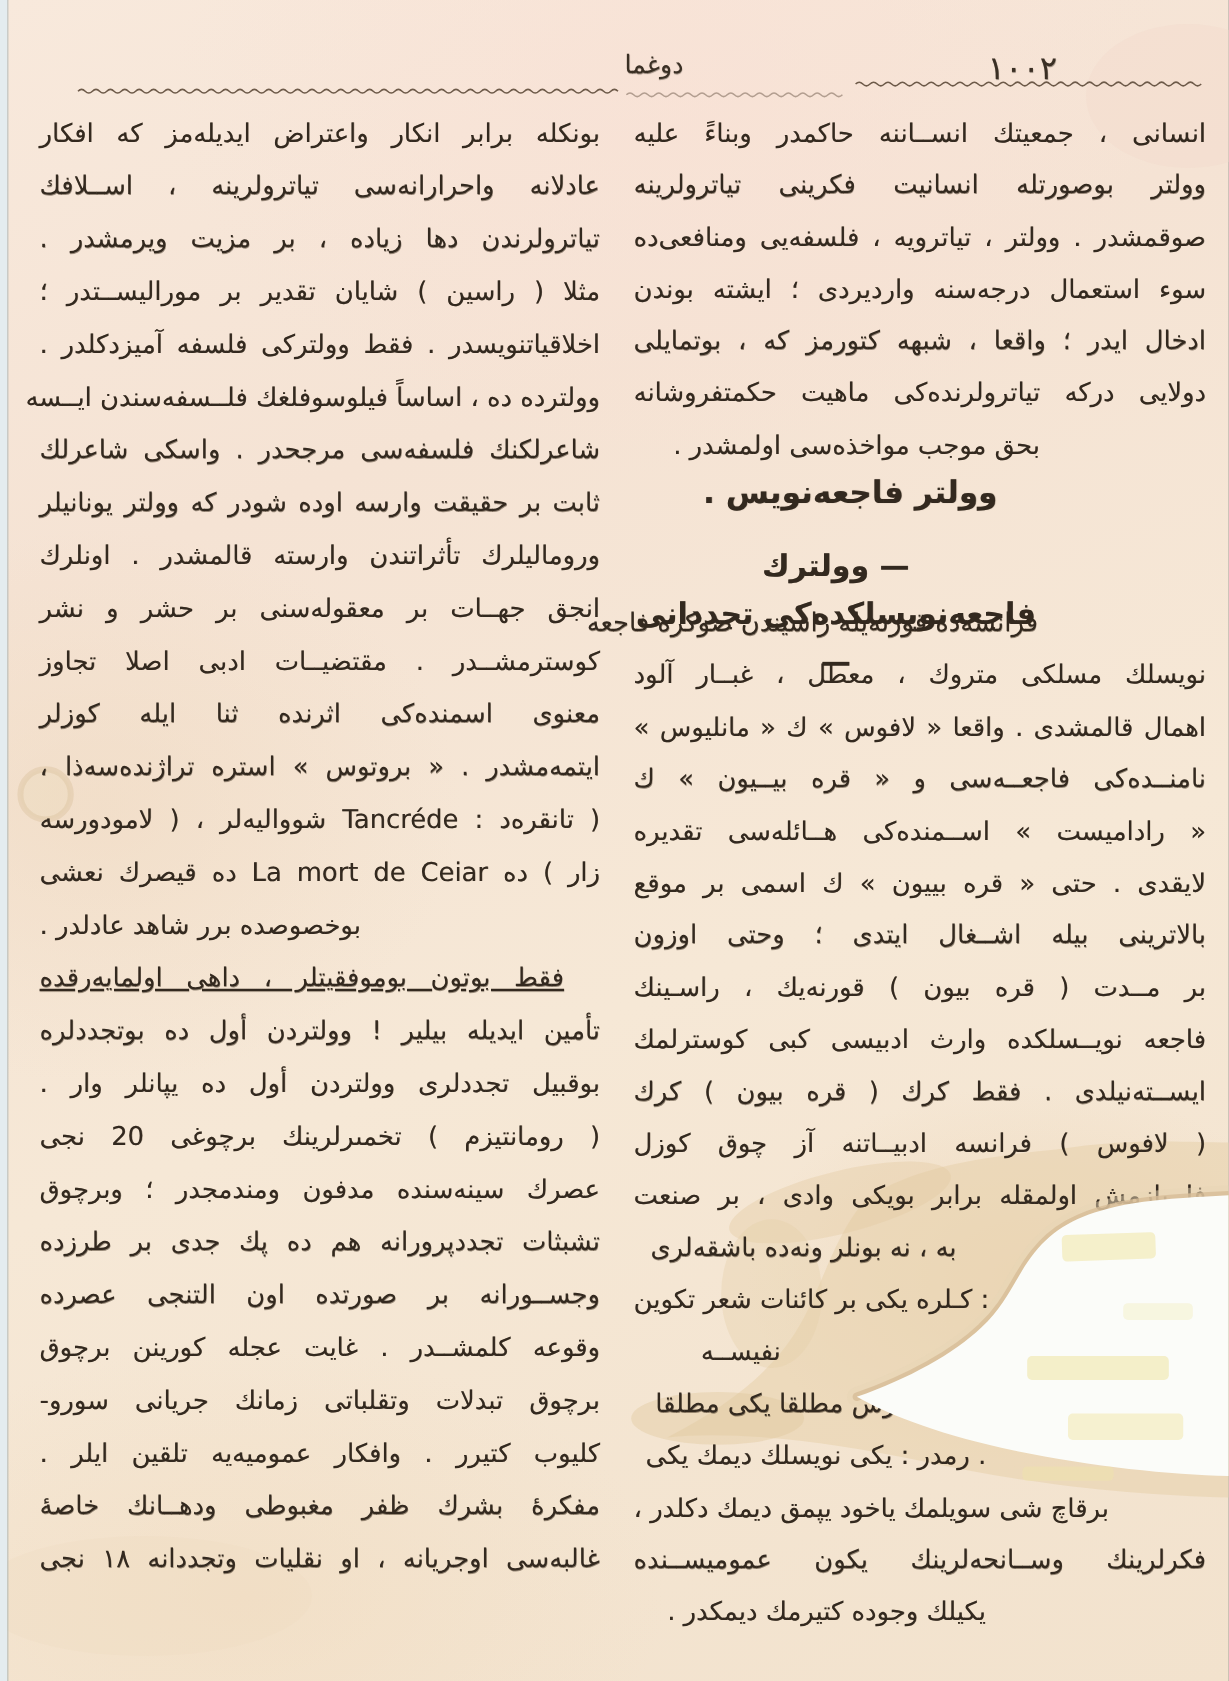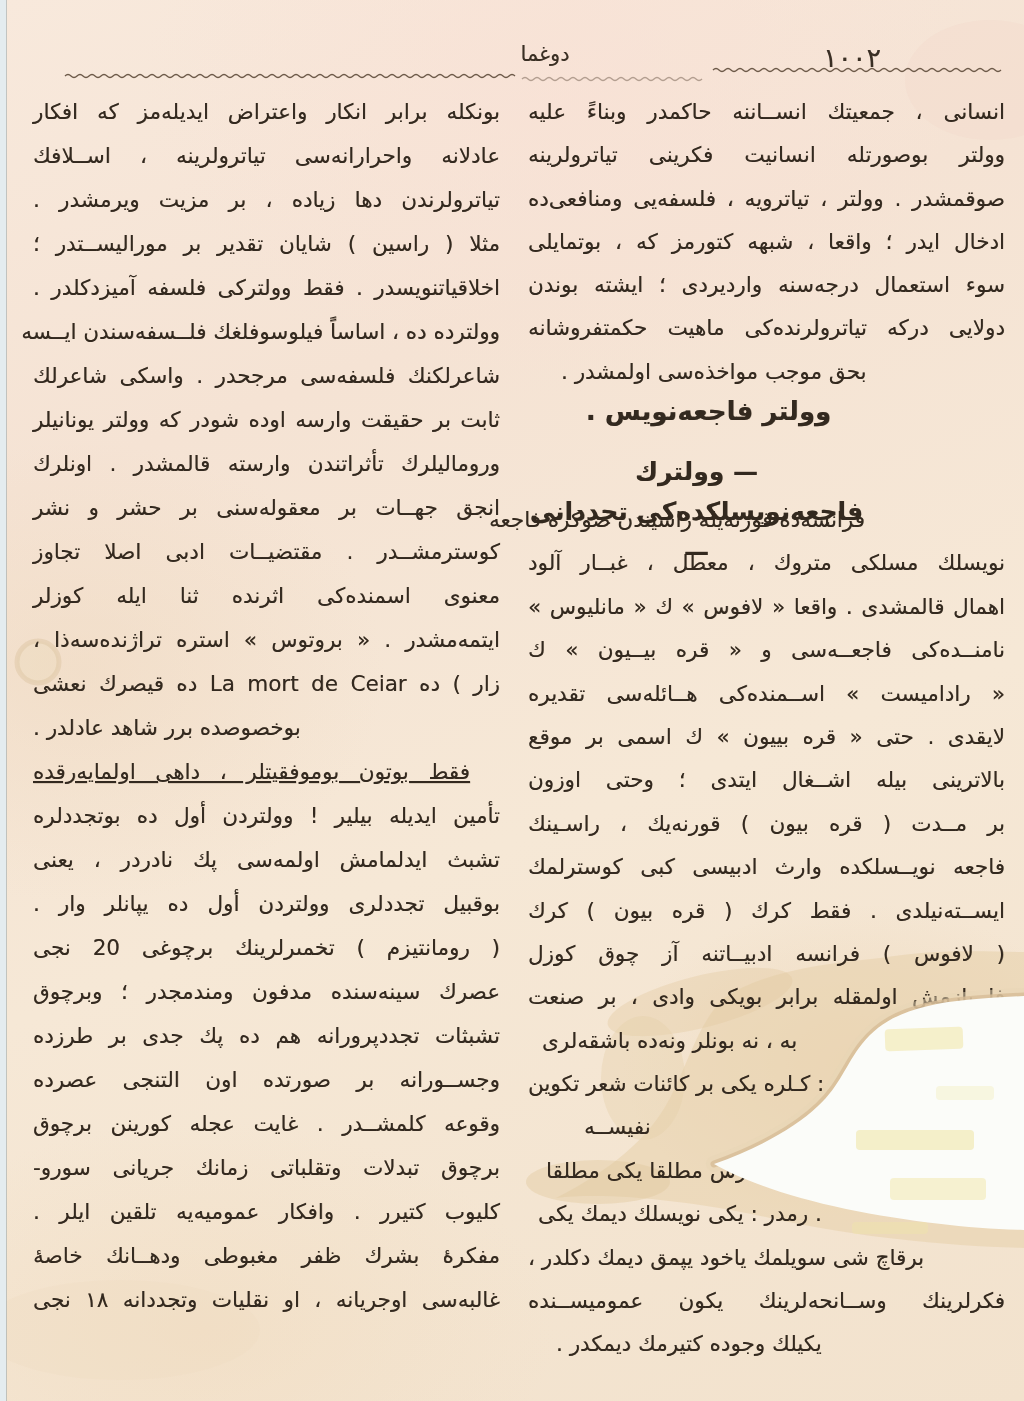--- a/index.html
+++ b/index.html
@@ -95,43 +95,43 @@
       <div class="tline">مثلا ( راسين ) شايان تقدير بر موراليســتدر ؛</div>
       <div class="tline">اخلاقياتنويسدر . فقط وولتركى فلسفه آميزدكلدر .</div>
       <div class="tline">وولترده ده ، اساساً فيلوسوفلغك فلــسفه‌سندن ايــسه</div>
       <div class="tline">شاعرلكنك فلسفه‌سى مرجحدر . واسكى شاعرلك</div>
       <div class="tline">ثابت بر حقيقت وارسه اوده شودر كه وولتر يونانيلر</div>
       <div class="tline">وروماليلرك تأثراتندن وارسته قالمشدر . اونلرك</div>
       <div class="tline">انجق جهــات بر معقوله‌سنى بر حشر و نشر</div>
       <div class="tline">كوسترمشــدر . مقتضيــات ادبى اصلا تجاوز</div>
       <div class="tline">معنوى اسمنده‌كى اثرنده ثنا ايله كوزلر</div>
       <div class="tline">ايتمه‌مشدر . « بروتوس » استره تراژنده‌سه‌ذا ،</div>
+      <div class="tline">( تانقره‌د : Tancréde شوواليه‌لر ، ( لامودورسه</div>
       <div class="tline">زار ) ده La mort de Ceiar ده قيصرك نعشى</div>
       <div class="tline end">بوخصوصده برر شاهد عادلدر .</div>
       <div class="tline indent">فقط بوتون بوموفقيتلر ، داهى اولمايه‌رقده</div>
       <div class="tline">تأمين ايديله بيلير ! وولتردن أول ده بوتجددلره</div>
-      <div class="tline">تشبث ايدلمامش اولمه‌سى پك نادردر ، يعنى</div>
       <div class="tline">بوقبيل تجددلرى وولتردن أول ده يپانلر وار .</div>
       <div class="tline">( رومانتيزم ) تخمىرلرينك برچوغى 20 نجى</div>
       <div class="tline">عصرك سينه‌سنده مدفون ومندمجدر ؛ وبرچوق</div>
       <div class="tline">تشبثات تجددپرورانه هم ده پك جدى بر طرزده</div>
       <div class="tline">وجســورانه بر صورتده اون التنجى عصرده</div>
       <div class="tline">وقوعه كلمشــدر . غايت عجله كورينن برچوق</div>
       <div class="tline">برچوق تبدلات وتقلباتى زمانك جريانى سورو-</div>
       <div class="tline">كليوب كتيرر . وافكار عموميه‌يه تلقين ايلر .</div>
       <div class="tline">مفكرهٔ بشرك ظفر مغبوطى ودهــانك خاصهٔ</div>
       <div class="tline">غالبه‌سى اوجريانه ، او نقليات وتجددانه ١٨ نجى</div>
     </div>
 
   <div class="col col-right-a">
       <div class="tline">انسانى ، جمعيتك انســاننه حاكمدر وبناءً عليه</div>
       <div class="tline">وولتر بوصورتله انسانيت فكرينى تياترولرينه</div>
       <div class="tline">صوقمشدر . وولتر ، تياترويه ، فلسفه‌يى ومنافعى‌ده</div>
+      <div class="tline">سوء استعمال درجه‌سنه وارديردى ؛ ايشته بوندن</div>
       <div class="tline">ادخال ايدر ؛ واقعا ، شبهه كتورمز كه ، بوتمايلى</div>
-      <div class="tline">سوء استعمال درجه‌سنه وارديردى ؛ ايشته بوندن</div>
       <div class="tline">دولايى دركه تياترولرنده‌كى ماهيت حكمتفروشانه</div>
       <div class="tline end" style="padding-left: 33px;">بحق موجب مواخذه‌سى اولمشدر .</div>
     </div>
 
   <div class="heading">وولتر فاجعه‌نويس .</div>
 
   <div class="subheading">— وولترك فاجعه‌نويسلكده‌كى تجددانى —</div>
 
   <div class="col col-right-b">
       <div class="tline start" style="padding-right: 140px;">فرانسه‌ده قورنه‌يله راسيندن صوكره فاجعه</div>

